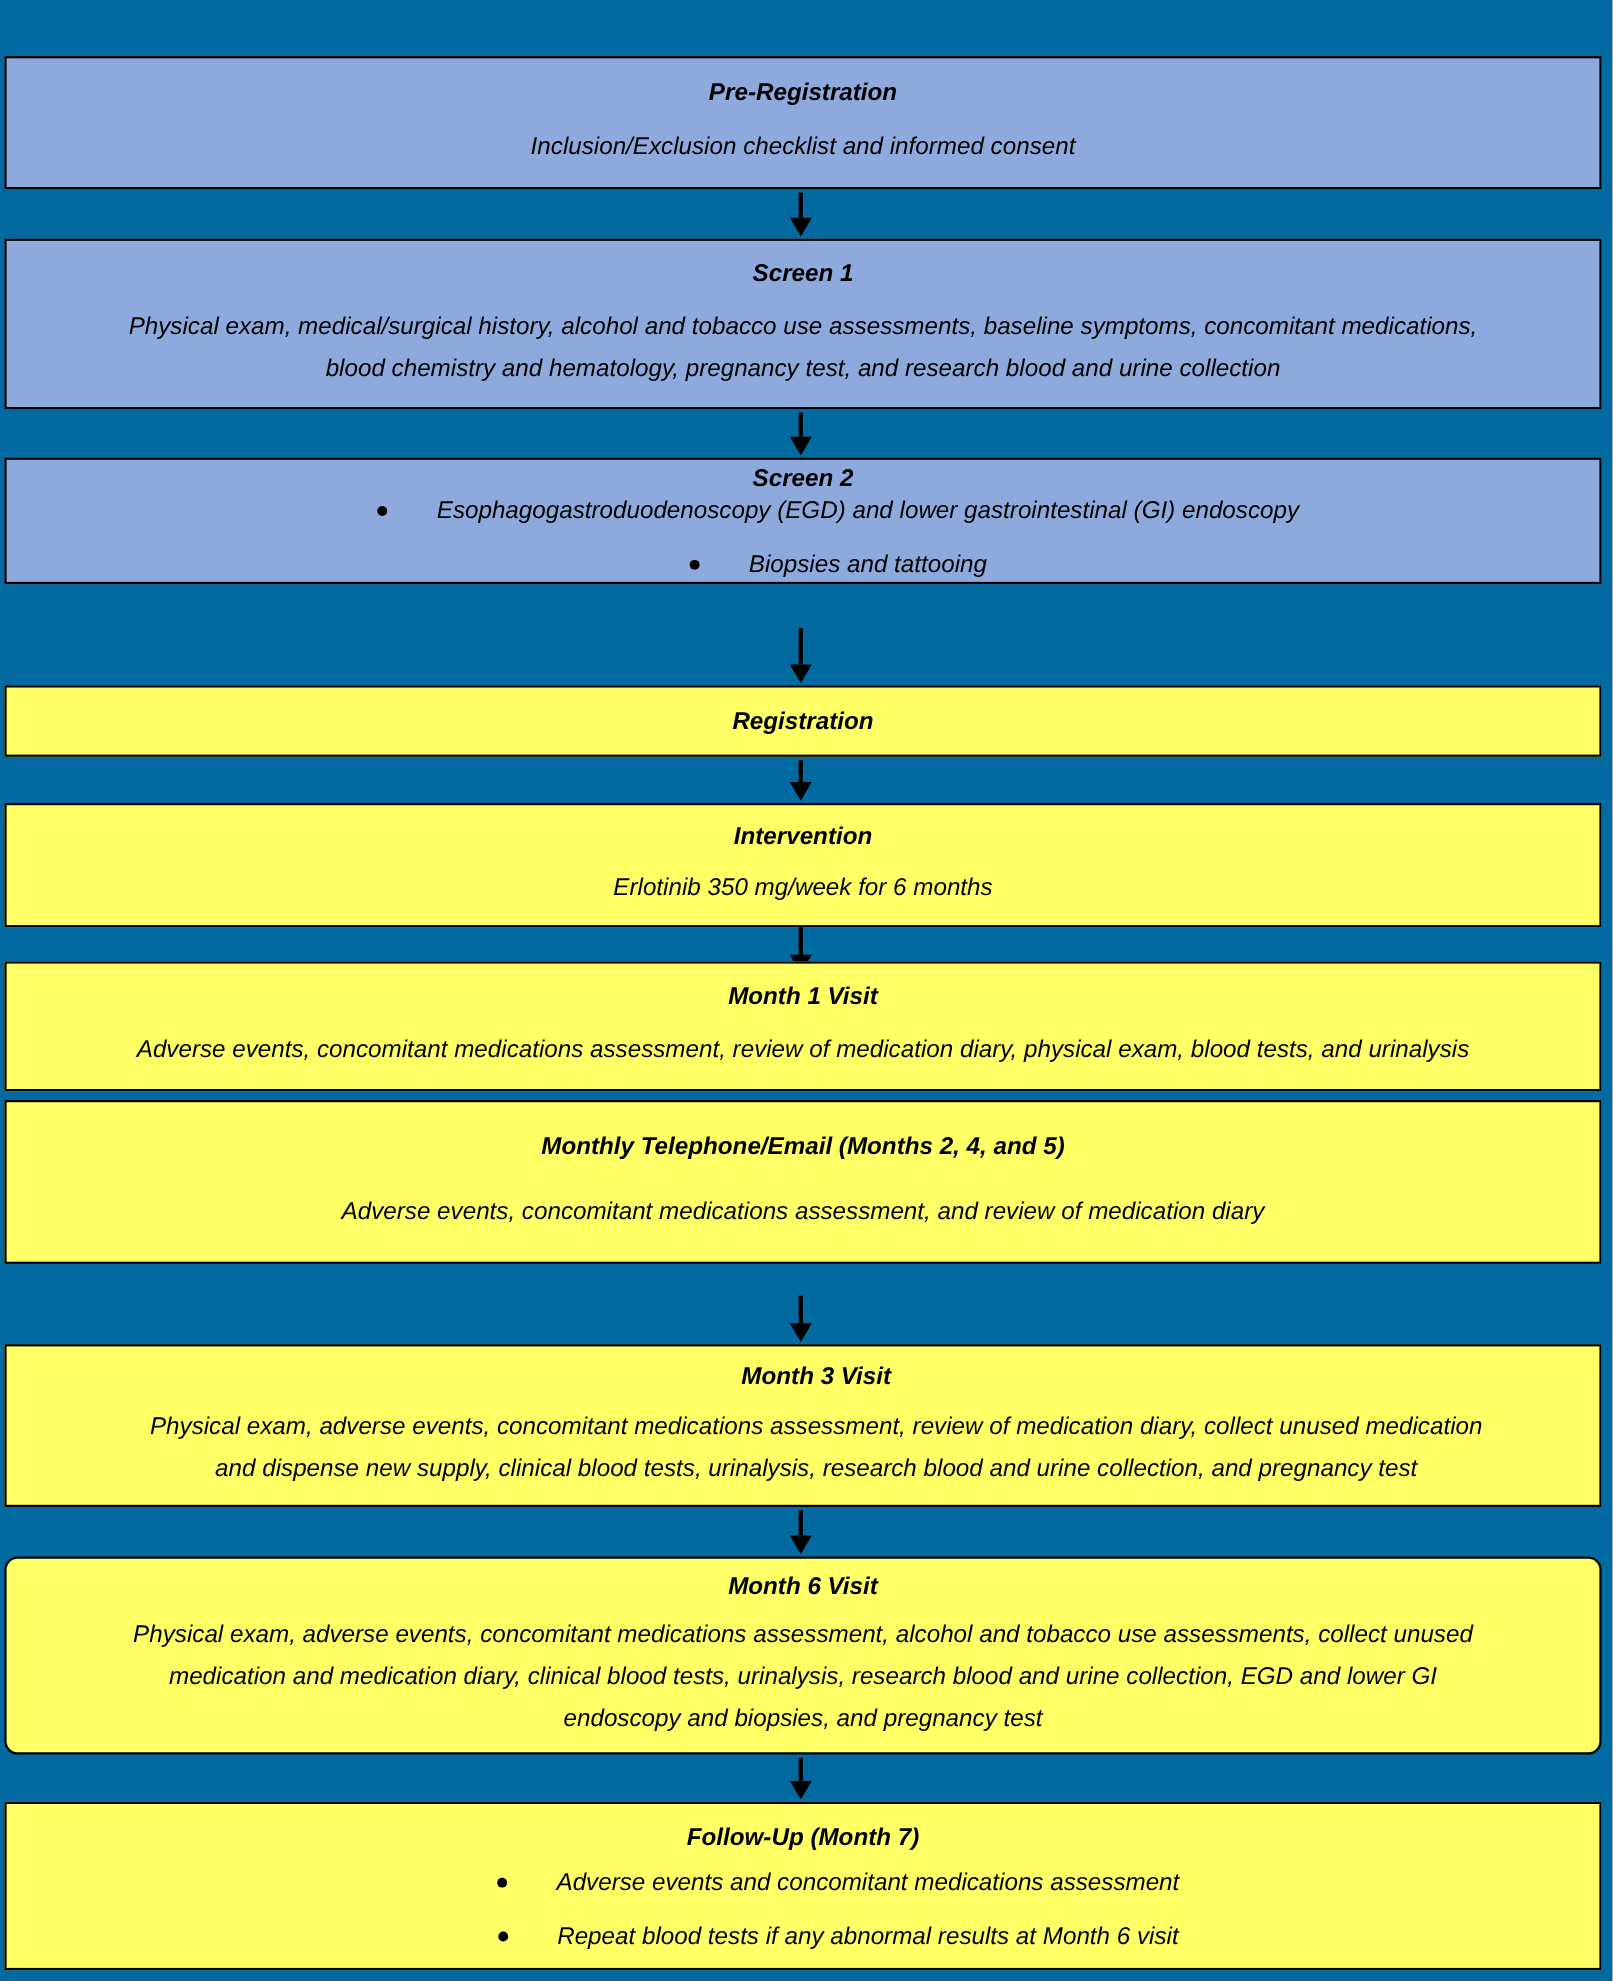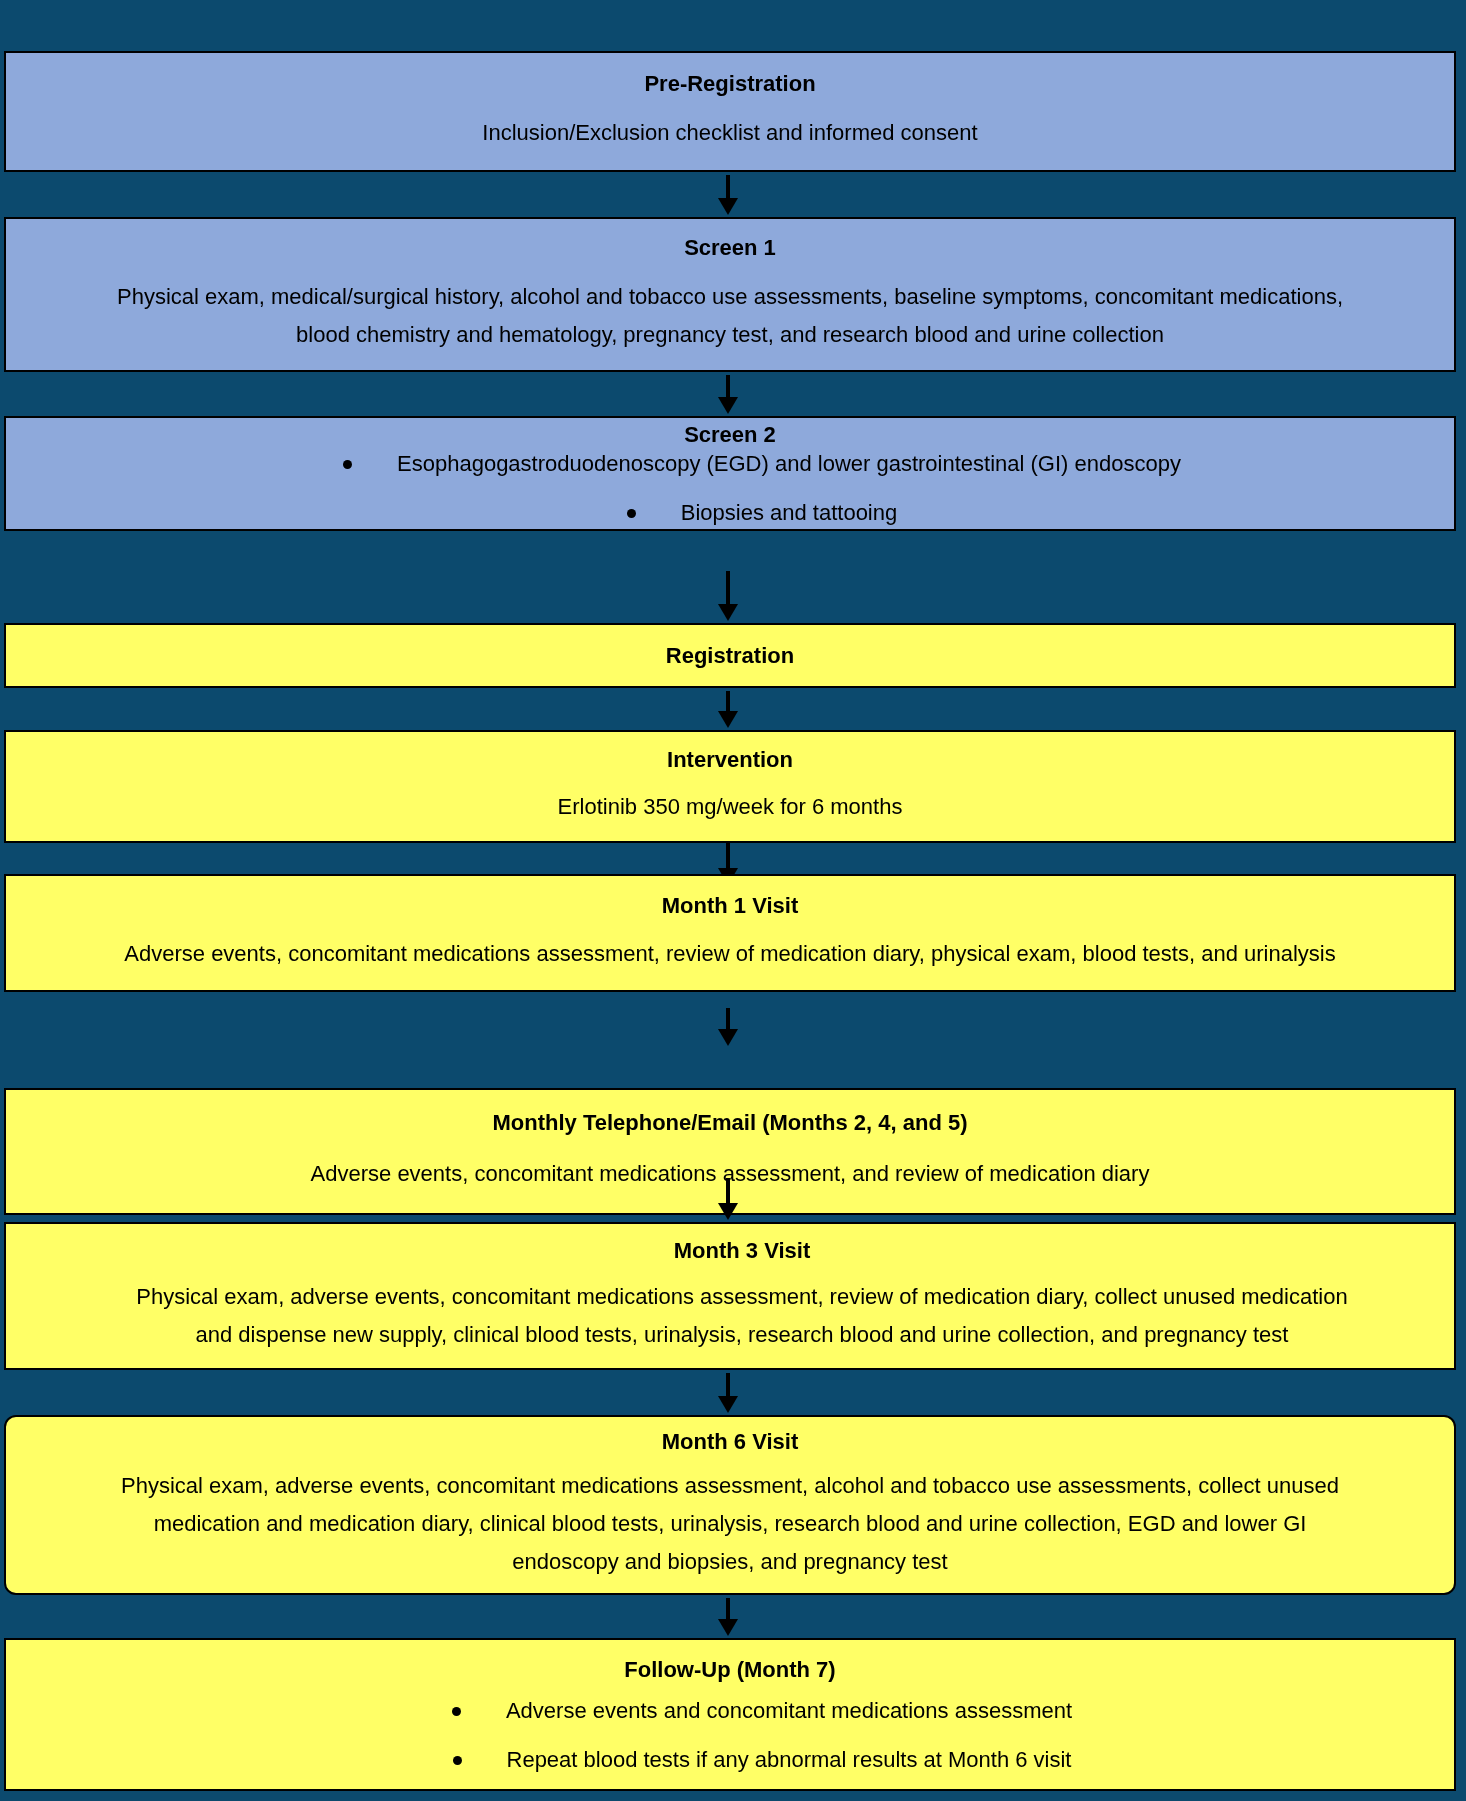--- a/index.html
+++ b/index.html
@@ -5,21 +5,21 @@
   :root{
     --blue:#8EA9DB;
     --yellow:#FFFF66;
     --border:#000000;
     --text:#000000;
     --arrow:#000000;
   }
   *{margin:0;padding:0;box-sizing:border-box;}
   html,body{background:#ffffff;}
   body{font-family:"Liberation Sans", sans-serif;color:var(--text);}
-  .stage{position:relative;width:1466px;height:1801px;background:#0c4a6e;overflow:hidden;}
+  .stage{position:relative;width:1466px;height:1801px;background:#0369a1;overflow:hidden;font-style:italic;}
 
   .flow-box{
     position:absolute;
     left:4px;
     width:1452px;
     border:2px solid var(--border);
     display:flex;
     flex-direction:column;
     align-items:center;
     justify-content:space-evenly;
@@ -35,21 +35,21 @@
   .bullet-row{display:flex;align-items:center;justify-content:center;font-size:22px;line-height:24px;}
   .bullet-dot{width:9px;height:9px;border-radius:50%;background:var(--text);margin-right:45px;flex:0 0 auto;}
 
   
   .b1{top:51px;height:121px;}
   .b2{top:217px;height:155px;text-align:center;}
   .b3{top:416px;height:115px;}
   .b4{top:623px;height:65px;}
   .b5{top:730px;height:113px;}
   .b6{top:874px;height:118px;}
-  .b7{top:1088px;height:127px;}
+  .b7{top:1000px;height:149px;}
   .b8{top:1222px;height:148px;padding-left:24px;}
   .b9{top:1415px;height:180px;border-radius:12px;}
   .b10{top:1638px;height:153px;}
 
   .arrow{
     position:absolute;
     left:708px;
     width:40px;
     display:flex;
     flex-direction:column;

